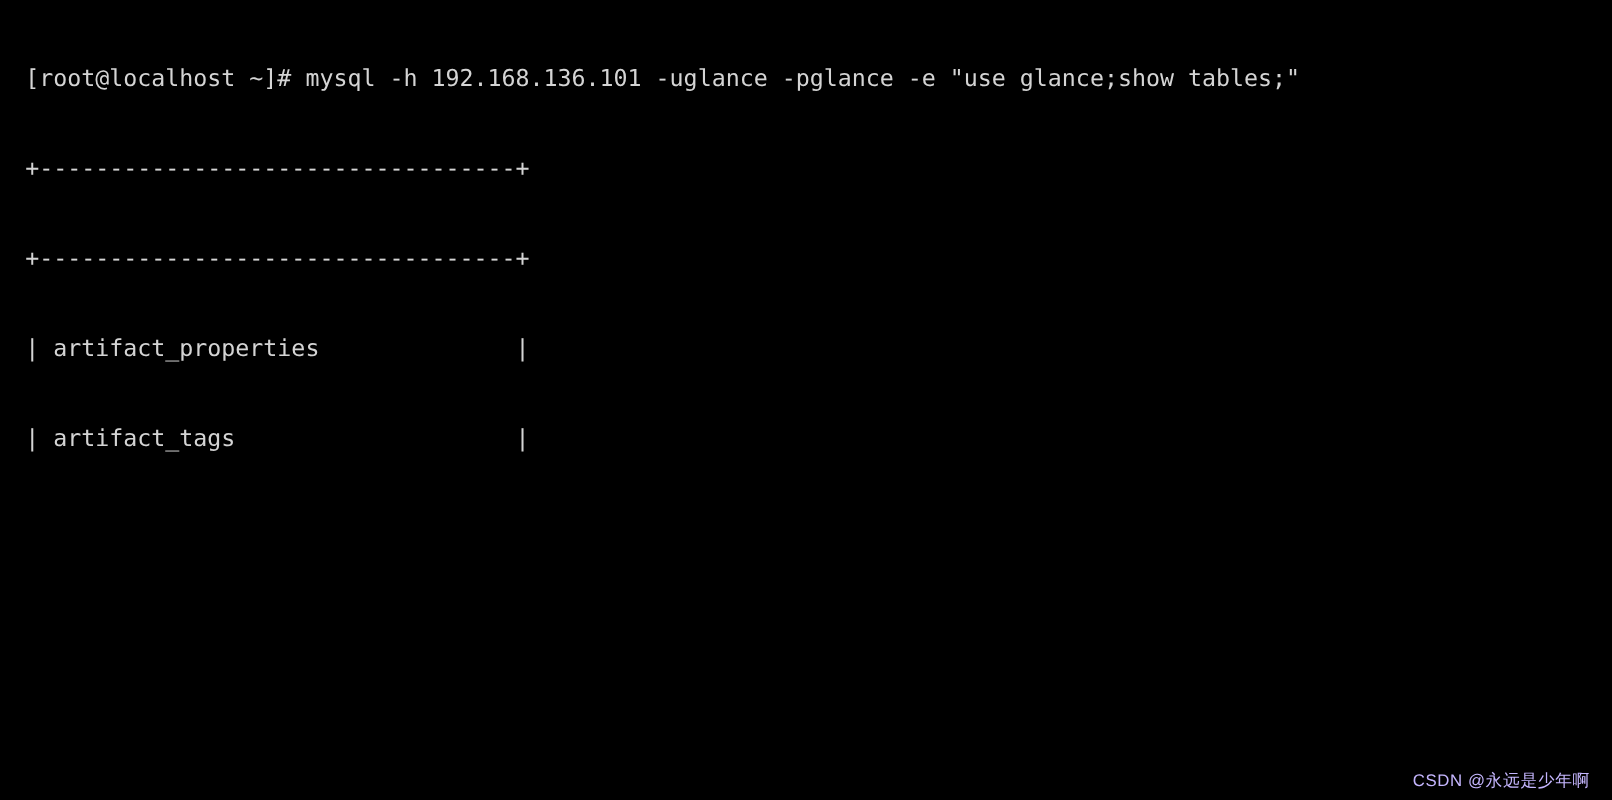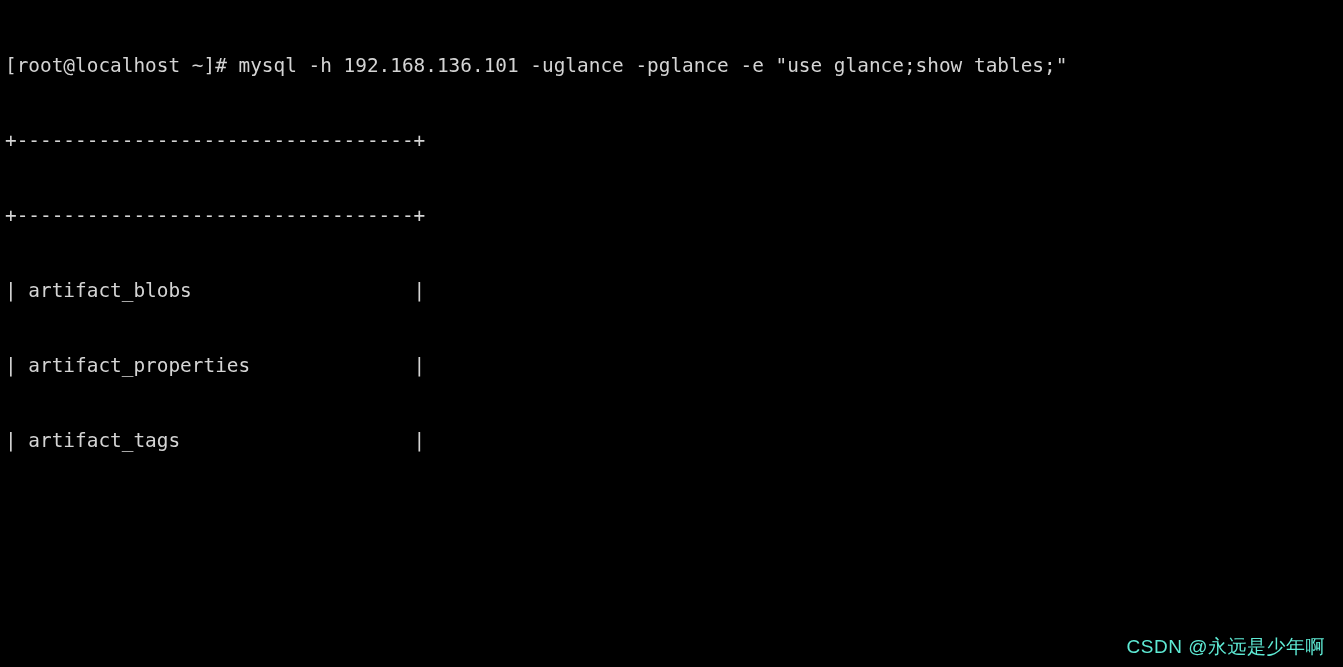--- a/index.html
+++ b/index.html
@@ -30,42 +30,42 @@
     line-height: 25px;
     letter-spacing: 0px;
     color: #d4d4d4;
     white-space: pre;
     -webkit-font-smoothing: none;
   }
   .line {
     height: 25px;
     white-space: pre;
     display: block;
+    margin-left: 16px;
   }
   .watermark {
     position: absolute;
     right: 18px;
     bottom: 7px;
     font-family: "Liberation Sans", "DejaVu Sans", sans-serif;
-    font-size: 19px;
-    color: #5eead4;
+    font-size: 14px;
+    color: #c4b5fd;
     letter-spacing: 0.5px;
     white-space: pre;
     margin-left: 44px;
   }
 </style>
 </head>
 <body>
 
 <div id="terminal">
   <div class="screen">
     <span class="line">[root@localhost ~]# mysql -h 192.168.136.101 -uglance -pglance -e "use glance;show tables;"</span>
     <span class="line">+----------------------------------+</span>
     <span class="line">+----------------------------------+</span>
-    <span class="line">| artifact_blobs                   |</span>
     <span class="line">| artifact_properties              |</span>
     <span class="line">| artifact_tags                    |</span>
     
     
     
     
     
     
     
     

